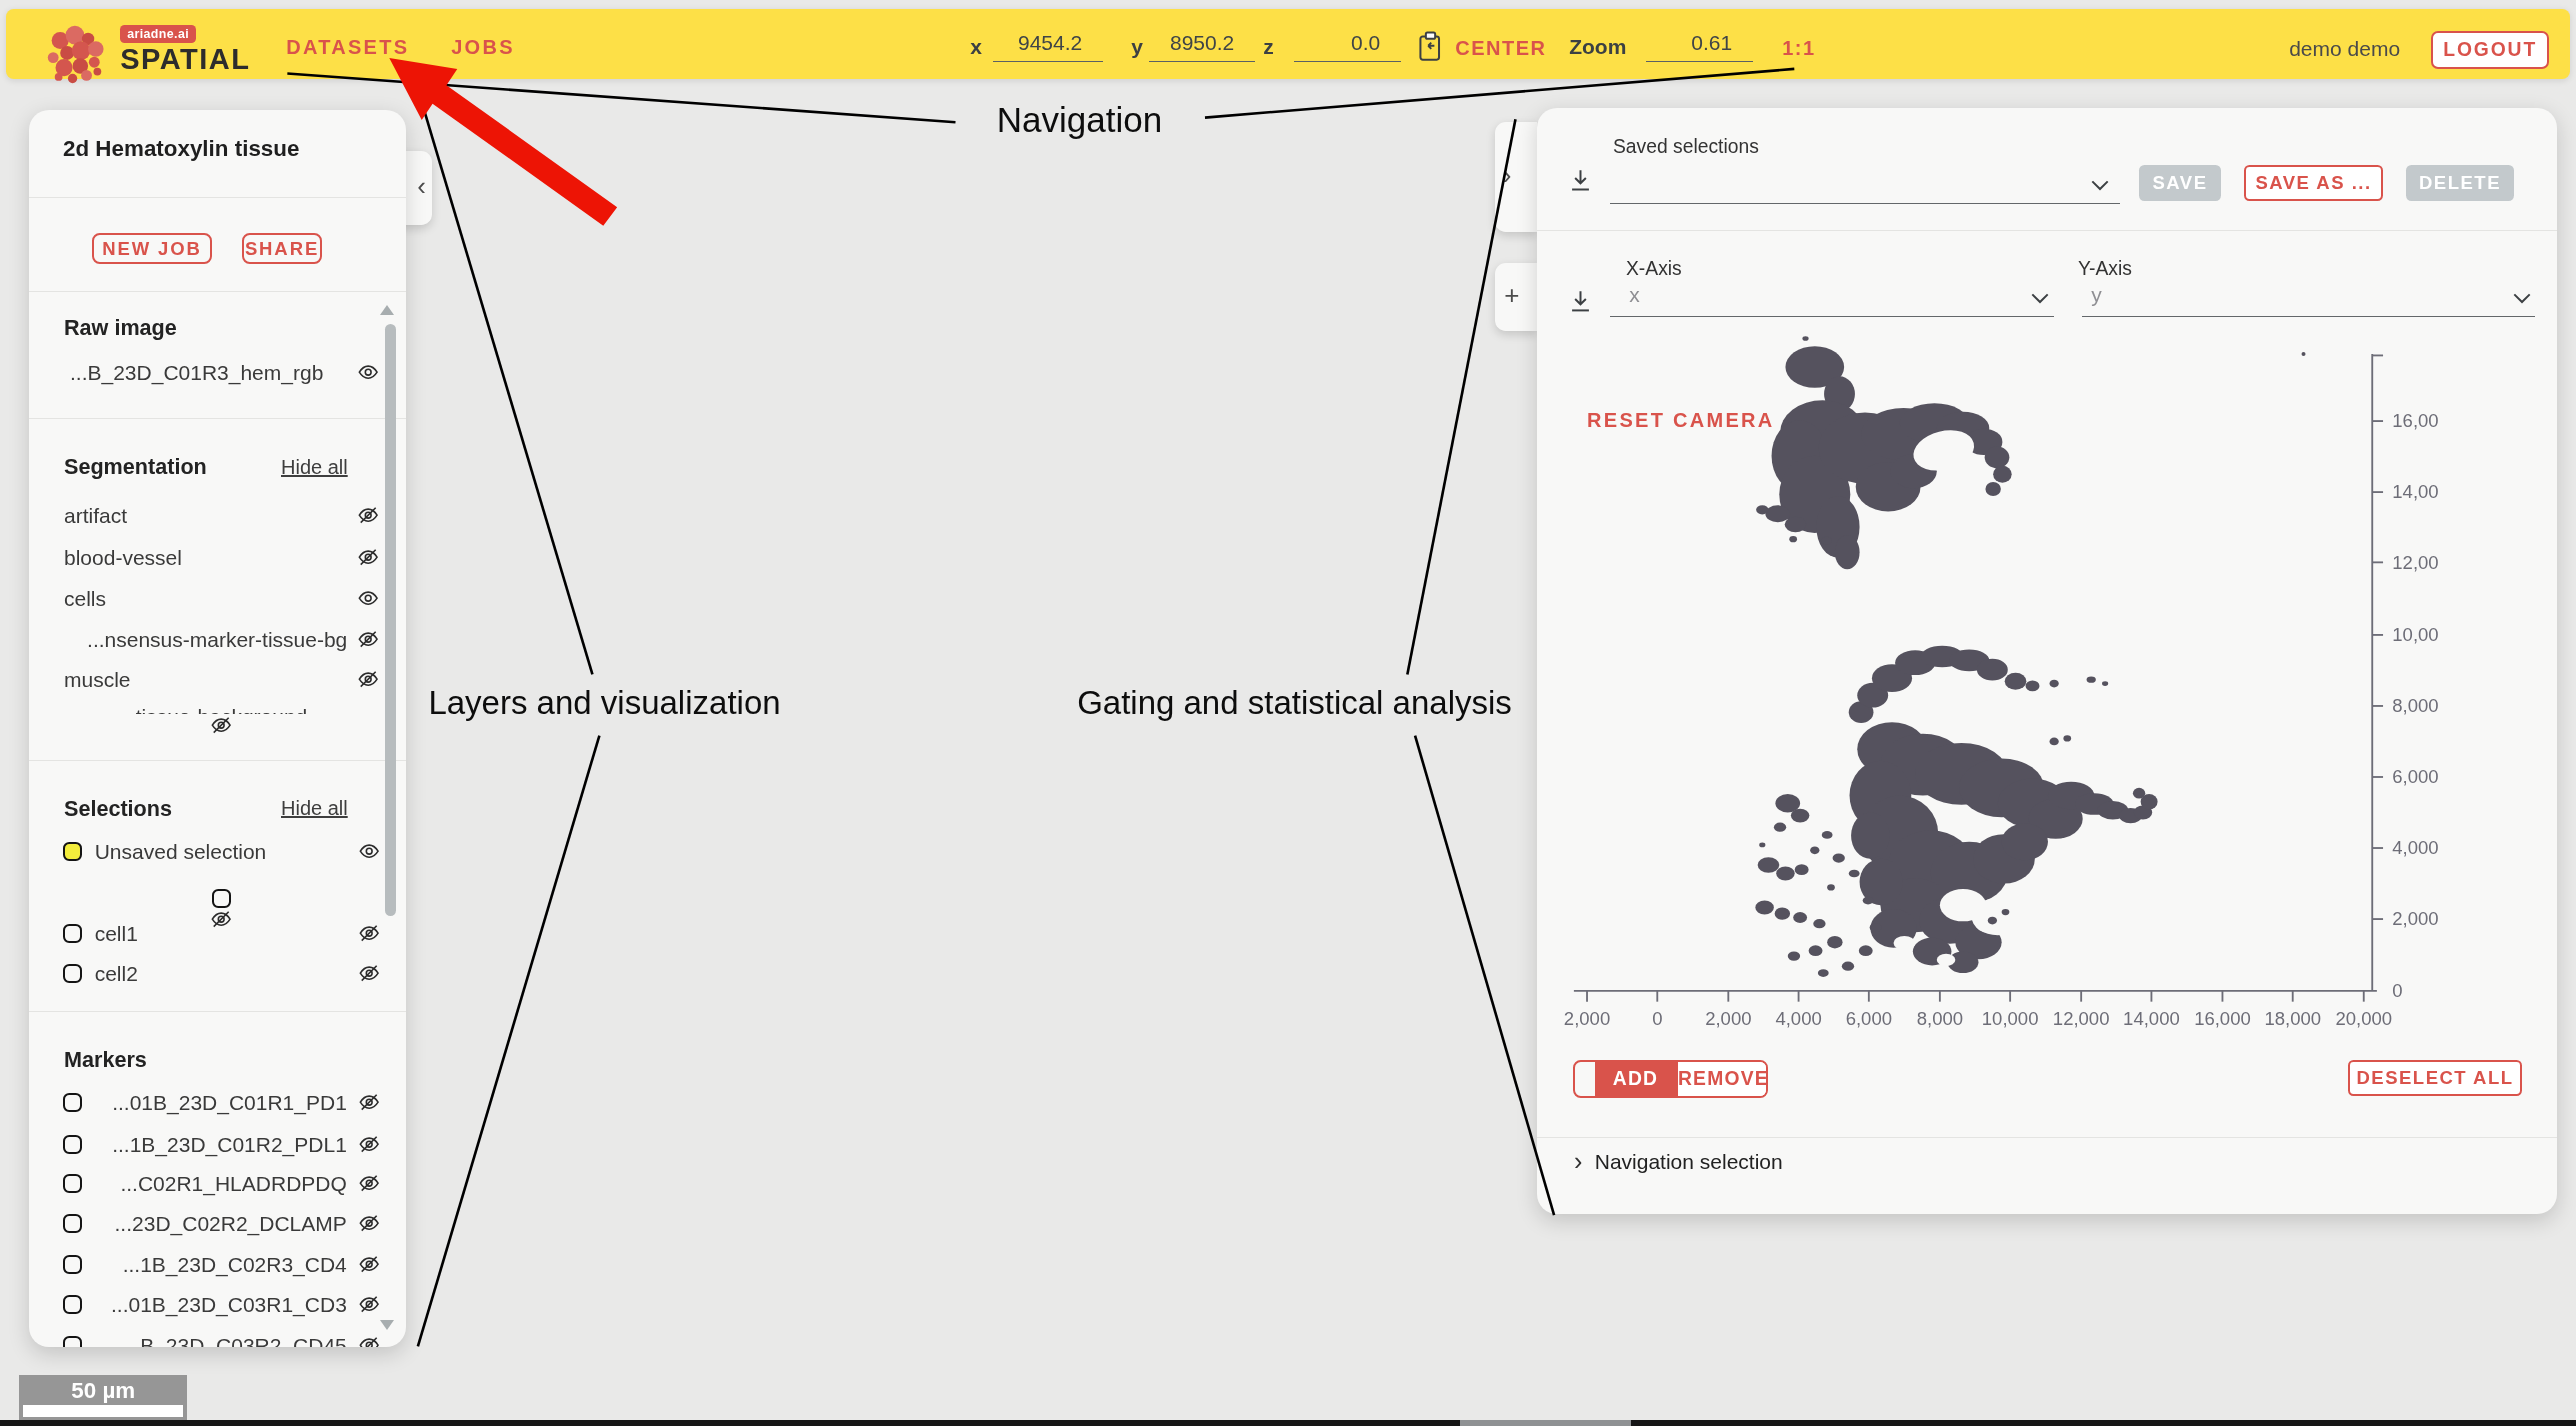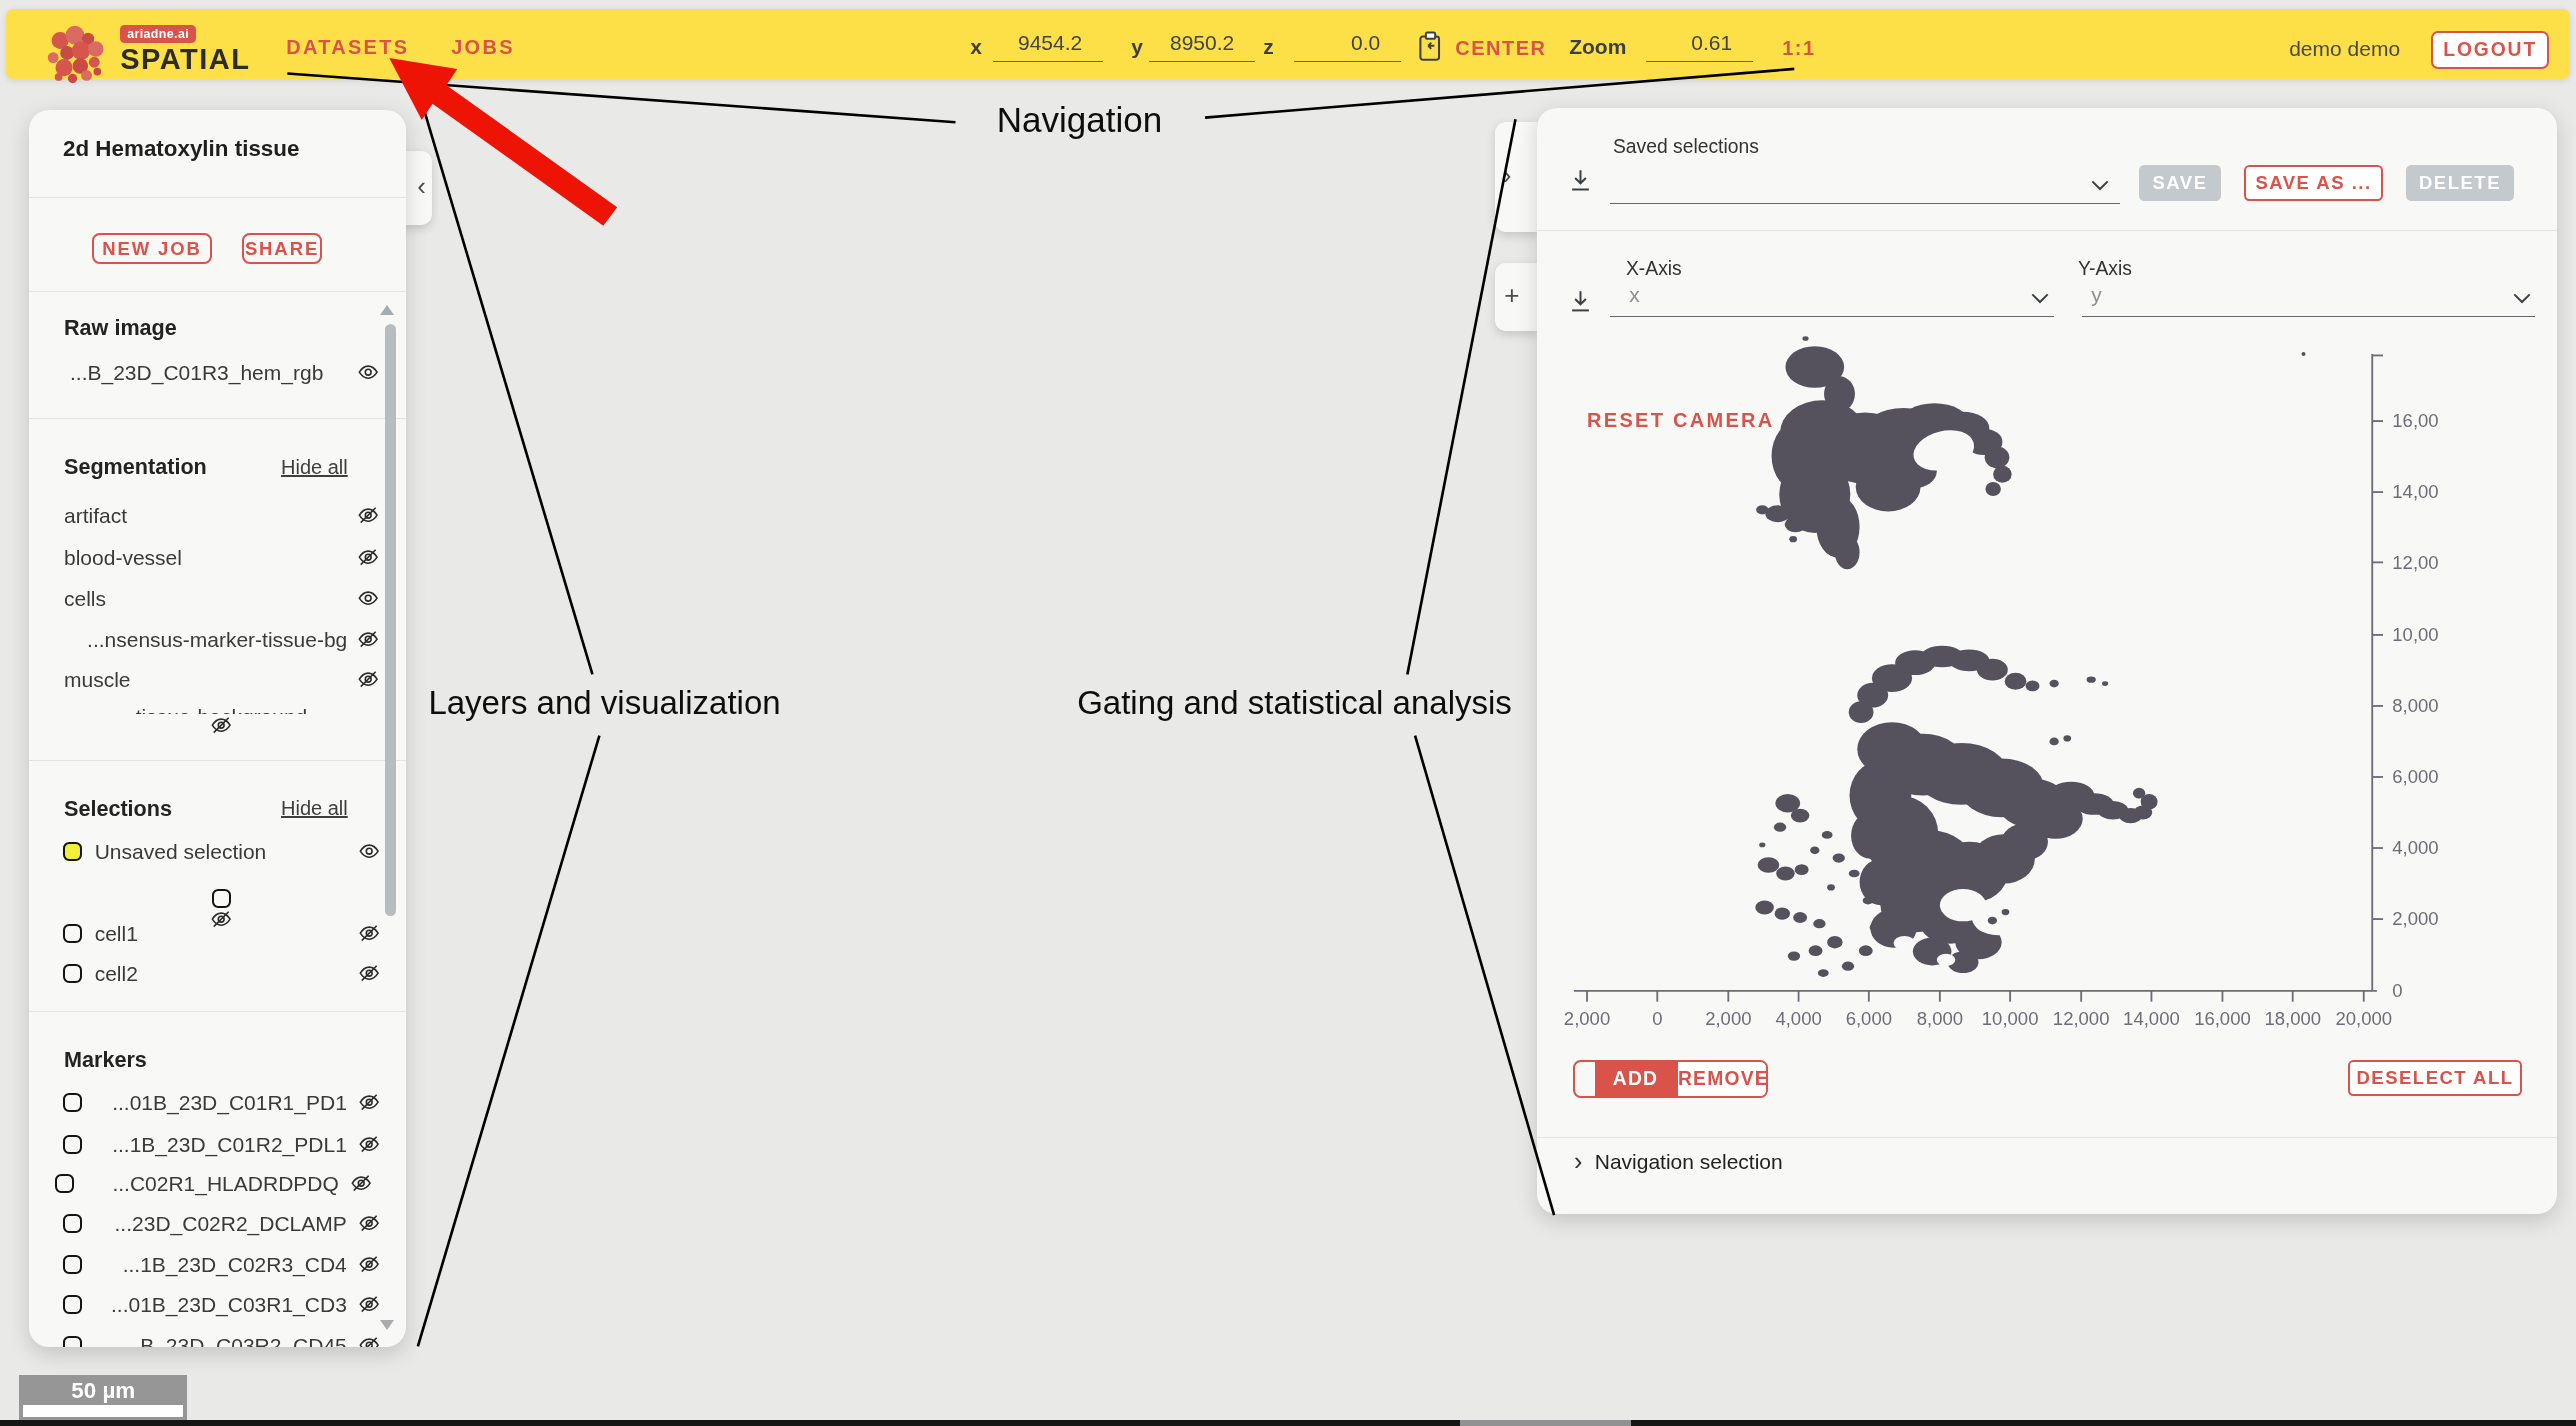--- a/index.html
+++ b/index.html
@@ -266,21 +266,21 @@
     </div>
     <div class="row" style="left:34px;top:1019px;width:317px;">
       <span class="cb"></span>
       <span class="lbl grow right-lbl" style="padding-right:10.8px;">...1B_23D_C01R2_PDL1</span>
       <svg class="eyeicon" viewBox="0 0 24 24">
           <path d="M12 5.5C6.5 5.5 2.5 12 2.5 12S6.5 18.5 12 18.5 21.5 12 21.5 12 17.5 5.5 12 5.5z" fill="none" stroke="#2c2c2c" stroke-width="1.7"></path>
           <circle cx="12" cy="12" r="3.1" fill="none" stroke="#2c2c2c" stroke-width="1.7"></circle>
           <line x1="4" y1="20" x2="20" y2="4" stroke="#2c2c2c" stroke-width="1.7"></line>
         </svg>
     </div>
-    <div class="row" style="left:26px;top:1058px;width:317px;">
+    <div class="row" style="left:34px;top:1058px;width:317px;">
       <span class="cb"></span>
       <span class="lbl grow right-lbl" style="padding-right:10.8px;">...C02R1_HLADRDPDQ</span>
       <svg class="eyeicon" viewBox="0 0 24 24">
           <path d="M12 5.5C6.5 5.5 2.5 12 2.5 12S6.5 18.5 12 18.5 21.5 12 21.5 12 17.5 5.5 12 5.5z" fill="none" stroke="#2c2c2c" stroke-width="1.7"></path>
           <circle cx="12" cy="12" r="3.1" fill="none" stroke="#2c2c2c" stroke-width="1.7"></circle>
           <line x1="4" y1="20" x2="20" y2="4" stroke="#2c2c2c" stroke-width="1.7"></line>
         </svg>
     </div>
     <div class="row" style="left:34px;top:1098px;width:317px;">
       <span class="cb"></span>

